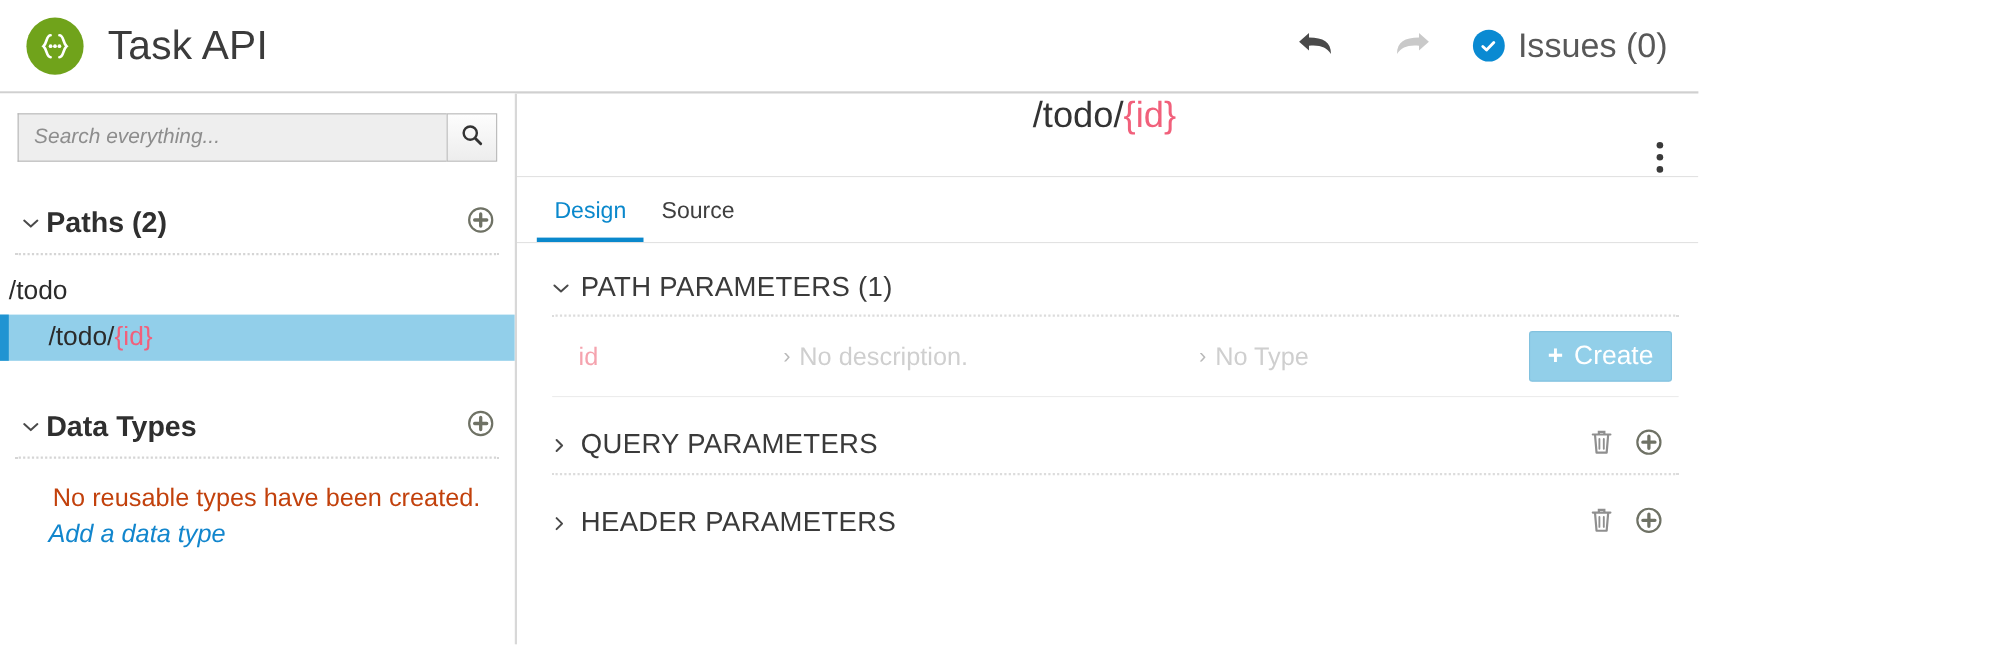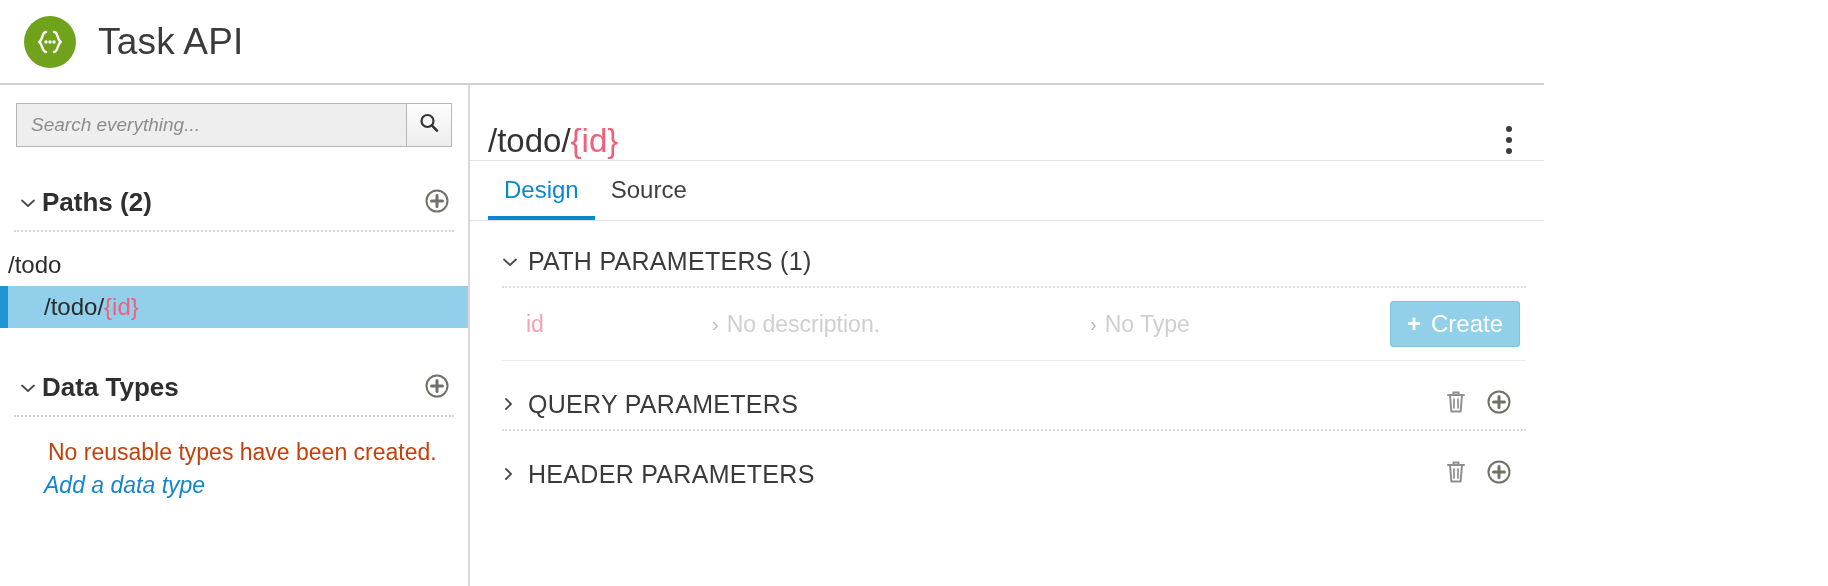--- a/index.html
+++ b/index.html
@@ -108,36 +108,37 @@
   }
   .link {
     font-size: 23px; color: #1286cd;
     padding: 6px 0 0 44px; cursor: pointer; font-style: italic;
   }
 
   
   .main { flex: 1; display: flex; flex-direction: column; min-width: 0; overflow: hidden; }
   .main-head {
     height: 76px; min-height: 76px;
-    display: flex; align-items: flex-end;
+    display: flex; align-items: center;
     padding: 0 24px 0 18px;
     border-bottom: 1px solid #e2e2e2;
+    flex-direction: column;
   }
   .main-title { font-size: 33px; color: #333; white-space: nowrap; }
   .kebab { margin-left: auto; display:flex; flex-direction: column; gap:5px; padding: 6px 8px; cursor:pointer; }
   .kebab i { width: 6px; height: 6px; background: #3a3a3a; border-radius: 50%; display:block; }
 
   .tabs {
     height: 60px; min-height:60px;
     display: flex; align-items: flex-end;
     padding-left: 18px;
     border-bottom: 1px solid #e2e2e2;
   }
   .tab {
-    font-size: 24px; color: #3f3f3f;
+    font-size: 21px; color: #3f3f3f;
     padding: 0 16px 12px 16px; cursor: pointer;
     border-bottom: 4px solid transparent;
     white-space: nowrap;
   }
   .tab.active { color: #0a88cc; border-bottom: 4px solid #0a88cc; }
 
   .content { flex: 1; overflow: hidden; padding: 0 18px; }
 
   .sec-head {
     display: flex; align-items: center;
@@ -189,20 +190,44 @@
           <path d="M13 7 C9 7 10 14 6.5 17 C10 20 9 27 13 27" fill="none" stroke="#fff" stroke-width="2.4" stroke-linecap="round"></path>
           <path d="M21 7 C25 7 24 14 27.5 17 C24 20 25 27 21 27" fill="none" stroke="#fff" stroke-width="2.4" stroke-linecap="round"></path>
           <circle cx="13" cy="17" r="1.7" fill="#fff"></circle>
           <circle cx="17" cy="17" r="1.7" fill="#fff"></circle>
           <circle cx="21" cy="17" r="1.7" fill="#fff"></circle>
         </svg>
       </div>
       <div class="app-title">Task API</div>
     </div>
 
+    <div class="topbar-right">
+      <div class="icon-btn">
+        <span>
+          <svg width="42" height="32" viewBox="0 0 42 32" aria-hidden="true">
+            <path d="M12 7 L3 15 L12 23 L12 18.5 C22 17.5 28 20 32 26 C32 15 25 11 12 11 Z" fill="#4a4a4a"></path>
+          </svg>
+        </span>
+      </div>
+      <div class="icon-btn">
+        <span>
+          <svg width="42" height="32" viewBox="0 0 42 32" aria-hidden="true">
+            <path d="M30 7 L39 15 L30 23 L30 18.5 C20 17.5 14 20 10 26 C10 15 17 11 30 11 Z" fill="#c9c9c9"></path>
+          </svg>
+        </span>
+      </div>
+      <div class="issues">
+        <span class="check-circle">
+          <svg width="18" height="18" viewBox="0 0 18 18" aria-hidden="true">
+            <path d="M4 9.2 L7.4 12.4 L14 5.6" fill="none" stroke="#fff" stroke-width="2.6" stroke-linecap="round" stroke-linejoin="round"></path>
+          </svg>
+        </span>
+        <span class="issues-label">Issues (0)</span>
+      </div>
+    </div>
   </div>
 
   <div class="body">
 
     <div class="sidebar">
 
       <div class="search-row">
         <input class="search-input" type="text" placeholder="Search everything..." style="">
         <div class="search-btn">
           <span>

